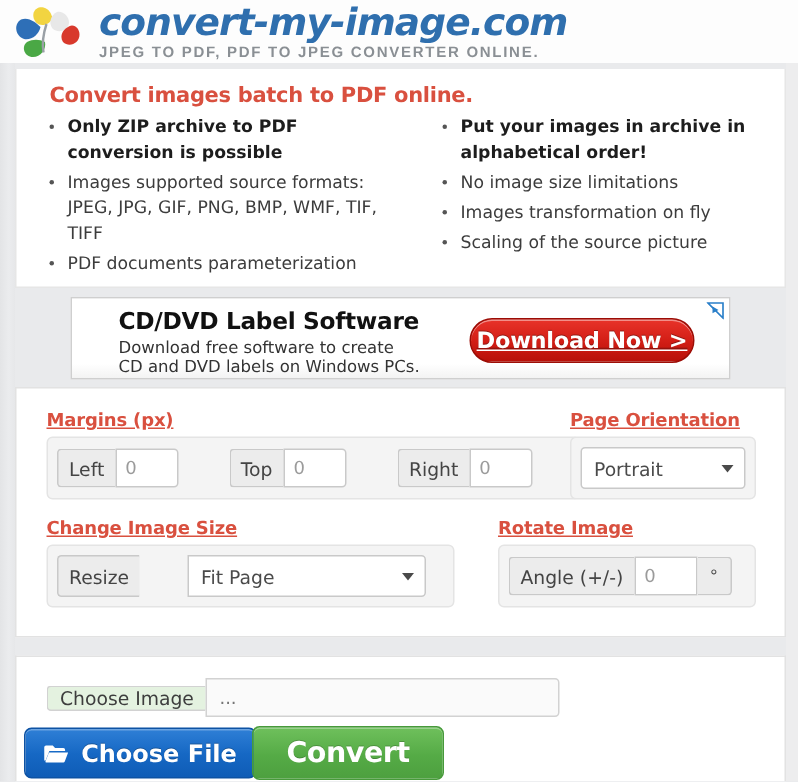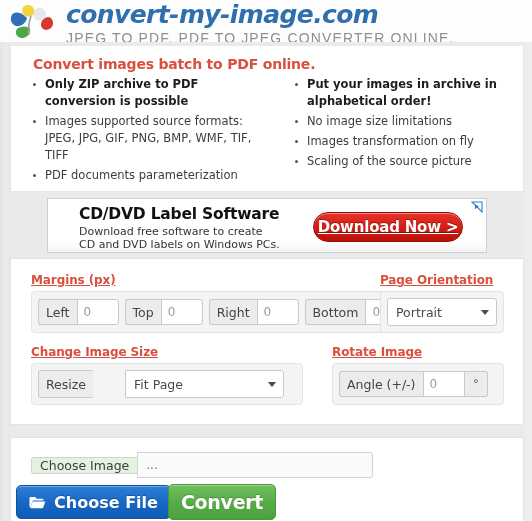--- a/index.html
+++ b/index.html
@@ -40,24 +40,24 @@
     font-style:italic;
     font-weight:bold;
     color:#2f6fae;
     letter-spacing:-0.6px;
     line-height:28px;
     white-space:nowrap;
   }
   .brand-sub{
     margin-top:1px;
     font-family:"Liberation Sans", sans-serif;
-    font-size:14px;
+    font-size:10px;
     letter-spacing:1.15px;
     color:#8a8f94;
-    font-weight:normal;
+    font-weight:bold;
     white-space:nowrap;
   }
 
   
   .panel{
     position:absolute;
     background:#ffffff;
     border:1px solid #e2e2e2;
   }
   #info-panel{ left:10px; top:46px; width:514px; height:146px; border-top:none; border-color:#e6e6e6;}
@@ -256,21 +256,21 @@
     width:155px; height:34px;
     font-size:16px;
     background:linear-gradient(180deg,#2f7fd6 0%,#1668c4 52%,#0f5cb6 100%);
     border:1px solid #0d52a3;
     box-shadow:inset 0 1px 0 rgba(255,255,255,.3);
     text-shadow:0 -1px 0 rgba(0,0,0,.25);
     z-index:5;
   }
   #convert-btn{
     left:168px; top:484px;
-    width:108px; height:36px;
+    width:128px; height:36px;
     font-size:19px;
     background:linear-gradient(180deg,#6fc05c 0%,#55ab46 55%,#4da03f 100%);
     border:1px solid #479a3a;
     box-shadow:inset 0 1px 0 rgba(255,255,255,.3);
     text-shadow:0 -1px 0 rgba(0,0,0,.2);
     letter-spacing:-0.3px;
     z-index:6;
   }
   .folder-icon{ margin-right:8px; display:inline-flex; }
 </style>
@@ -329,21 +329,21 @@
         <path d="M4 3.3 L8 5.6 L4 7.9 Z" fill="#2a7fc9"></path>
       </svg>
     </div>
   </div>
 </div>
 
 <div class="panel" id="form-panel">
 
   <div class="sec-label" style="left:20px; top:14px;">Margins (px)</div>
 
-  <div class="group" style="left:20px; top:32px; width:356px; height:42px;">
+  <div class="group" style="left:20px; top:32px; width:356px; height:42px;gap:28px;">
     <span class="ig">
       <span class="ig-addon">Left</span>
       <input class="ig-input" style="width: 42px;" value="0">
     </span>
     <span class="ig">
       <span class="ig-addon">Top</span>
       <input class="ig-input" style="width: 42px;" value="0">
     </span>
     <span class="ig">
       <span class="ig-addon">Right</span>

